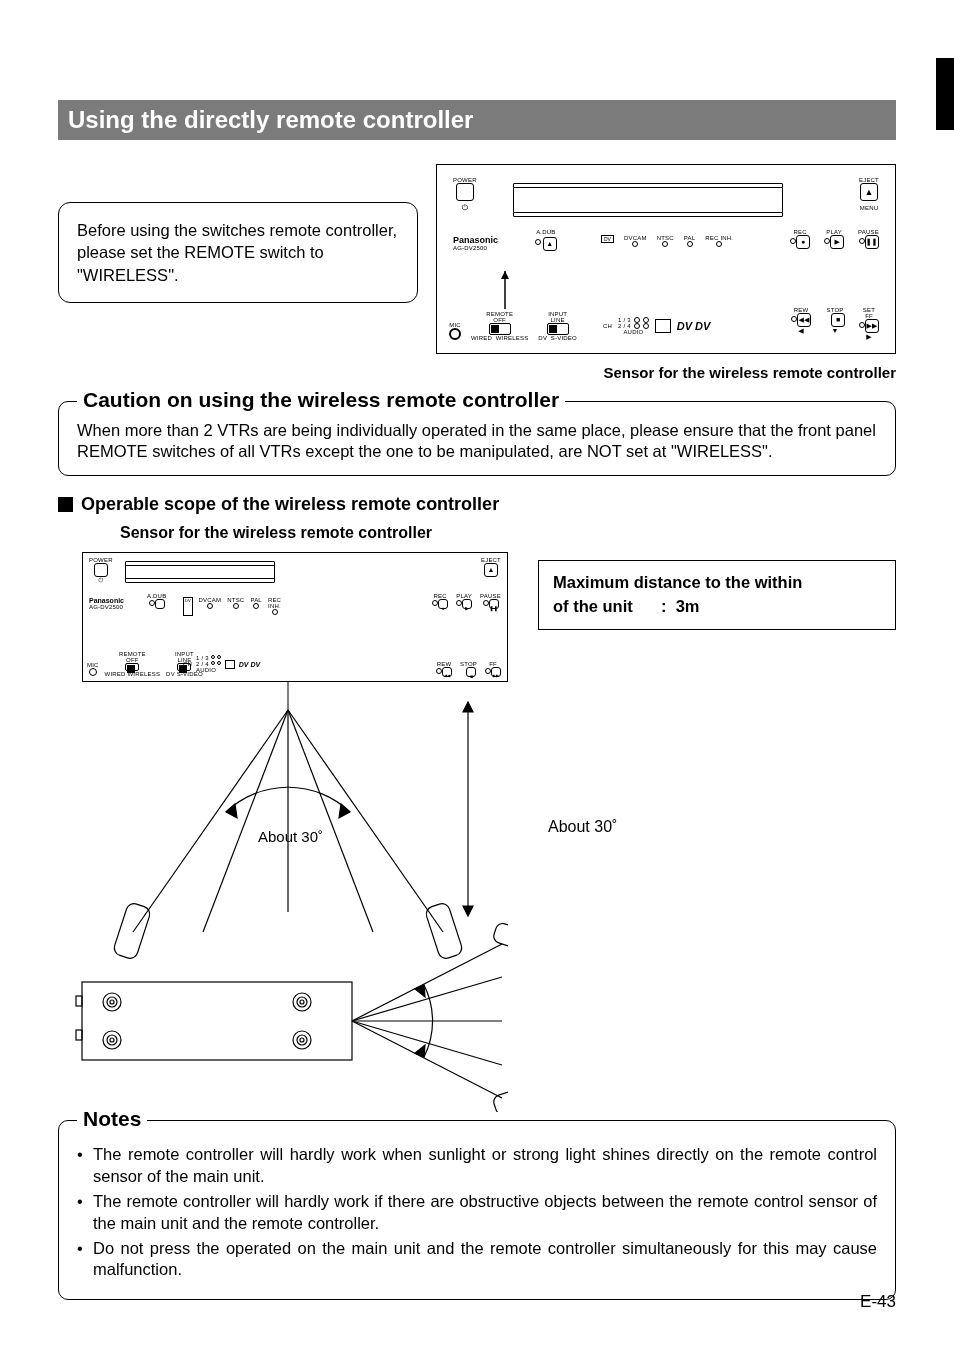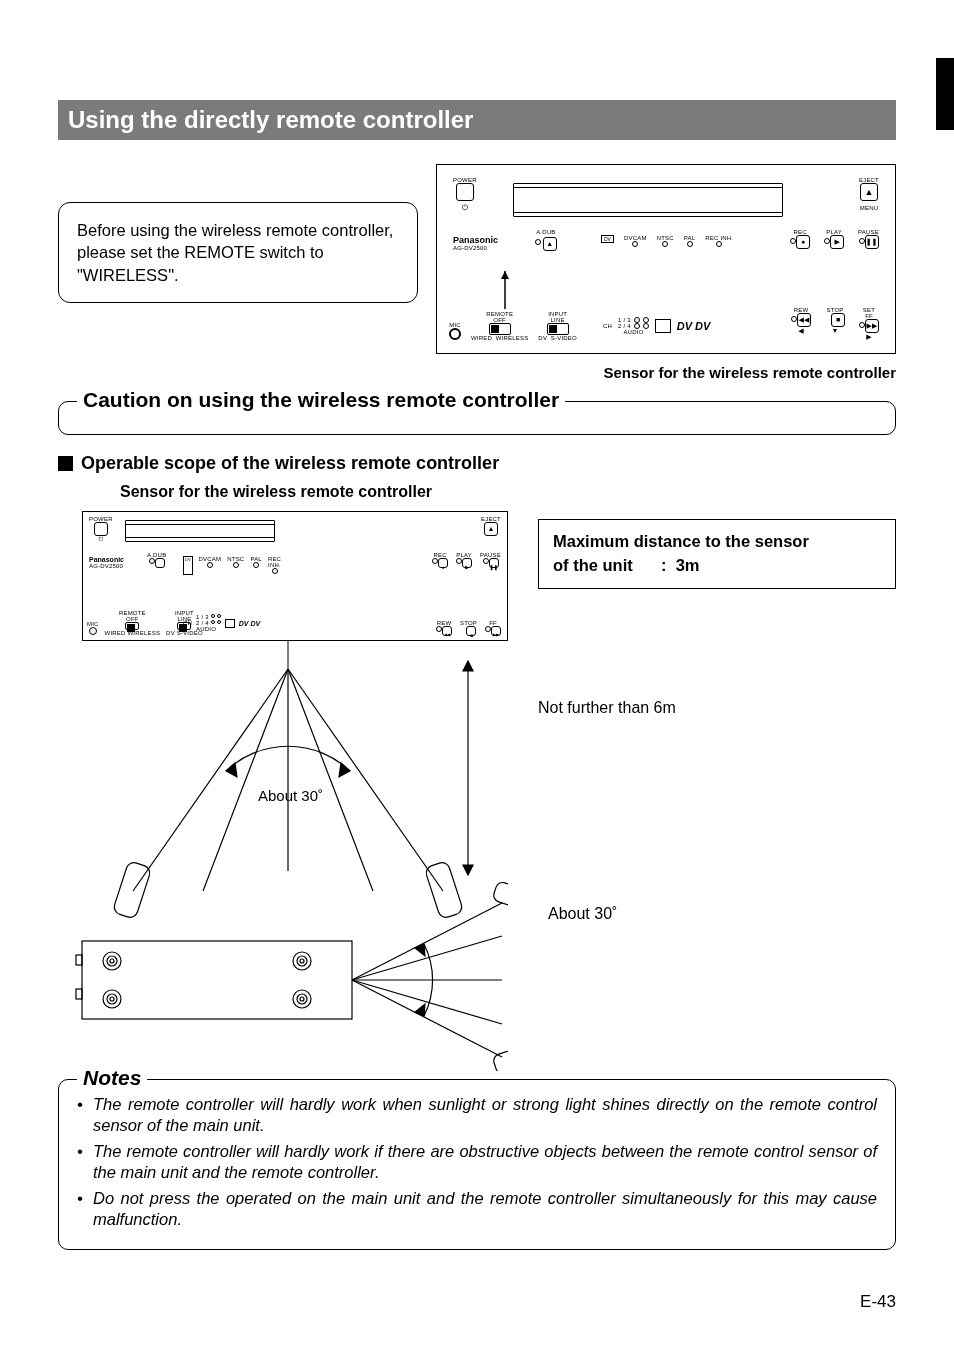--- a/index.html
+++ b/index.html
@@ -185,21 +185,21 @@
   .mini-dev { font-size:5px; }
 </style>
 </head>
 <body>
 
 <div class="black-tab"></div>
 
 <div class="section-title">Using the directly remote controller</div>
 
 <div class="row1">
-  <div class="note-box">Before using the wireless remote controller, please set the REMOTE switch to "WIRELESS".</div>
+  <div class="note-box">Before using the switches remote controller, please set the REMOTE switch to "WIRELESS".</div>
 
   <div style="flex:1;position:relative;">
     <div class="device-box">
       <div class="device-inner">
 
         <div style="position:absolute;top:6px;left:10px;text-align:center;">
           <div class="tiny">POWER</div>
           <div class="btn"></div>
           <div style="font-size:8px;margin-top:2px;">⏻</div>
         </div>
@@ -282,20 +282,21 @@
         <line x1="10" y1="0" x2="10" y2="38" stroke="#000" stroke-width="1.5"></line>
         <polygon points="10,0 6,8 14,8" fill="#000"></polygon>
       </svg>
     </div>
     <div class="sensor-label">Sensor for the wireless remote controller</div>
   </div>
 </div>
 
 <div class="fieldset">
   <div class="legend">Caution on using the wireless remote controller</div>
+  <div class="caution-body">When more than 2 VTRs are being individually operated in the same place, please ensure that the front panel REMOTE switches of all VTRs except the one to be manipulated, are NOT set at "WIRELESS".</div>
 </div>
 
 <div class="bullet-head">
   <div class="sq"></div>
   <div class="h2">Operable scope of the wireless remote controller</div>
 </div>
 <div class="h3">Sensor for the wireless remote controller</div>
 
 <div class="scope-wrap">
   <div class="diagram-col">
@@ -423,32 +424,31 @@
         <polygon points="72,3 63,7 73,15" fill="#000"></polygon>
         <polygon points="72,75 63,71 73,63" fill="#000"></polygon>
         <rect x="142" y="-54" width="44" height="20" rx="7" transform="rotate(18 164 -44)"></rect>
         <rect x="142" y="108" width="44" height="20" rx="7" transform="rotate(-18 164 118)"></rect>
       </g>
     </svg>
   </div>
 
   <div style="flex:1;">
     <div class="spec-box">
-      <div>Maximum distance to the sensor</div>
+      <div>Maximum distance to the within</div>
       <div class="spec-row">
         <div class="spec-l"><span>of the unit</span></div>
         <div>:&nbsp; <span>3m</span></div>
       </div>
     </div>
-    <div style="font-size:16px;margin-top:110px;">Not further than 6m</div>
     <div style="font-size:16px;margin-top:188px;margin-left:10px;">About 30˚</div>
   </div>
 </div>
 
-<div class="fieldset" style="margin-top:8px;padding-top:14px;font-style:italic;">
+<div class="fieldset" style="margin-top:8px;padding-top:23px;">
   <div class="legend">Notes</div>
   <ul class="notes-body">
     <li>The remote controller will hardly work when sunlight or strong light shines directly on the remote control sensor of the main unit.</li>
     <li>The remote controller will hardly work if there are obstructive objects between the remote control sensor of the main unit and the remote controller.</li>
     <li>Do not press the operated on the main unit and the remote controller simultaneously for this may cause malfunction.</li>
   </ul>
 </div>
 
 <div class="page-no">E-43</div>
 

